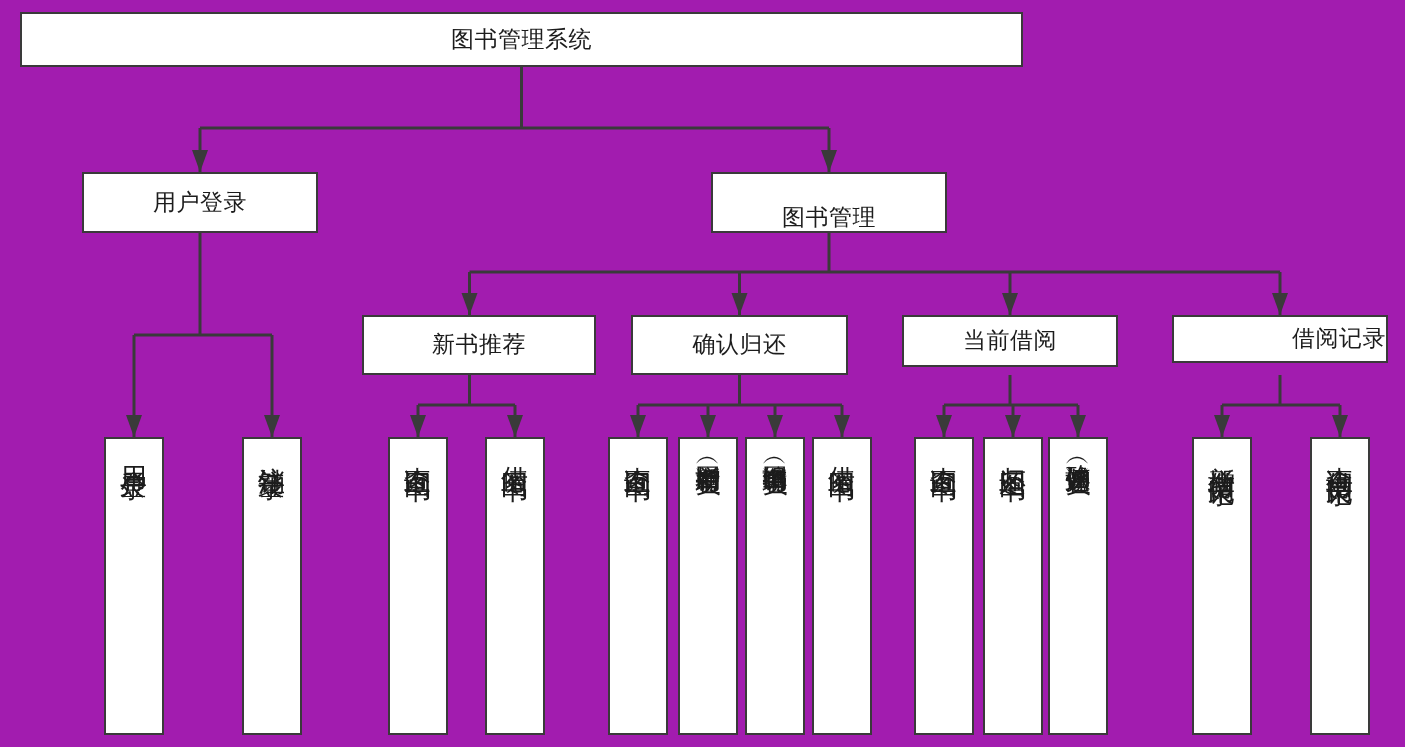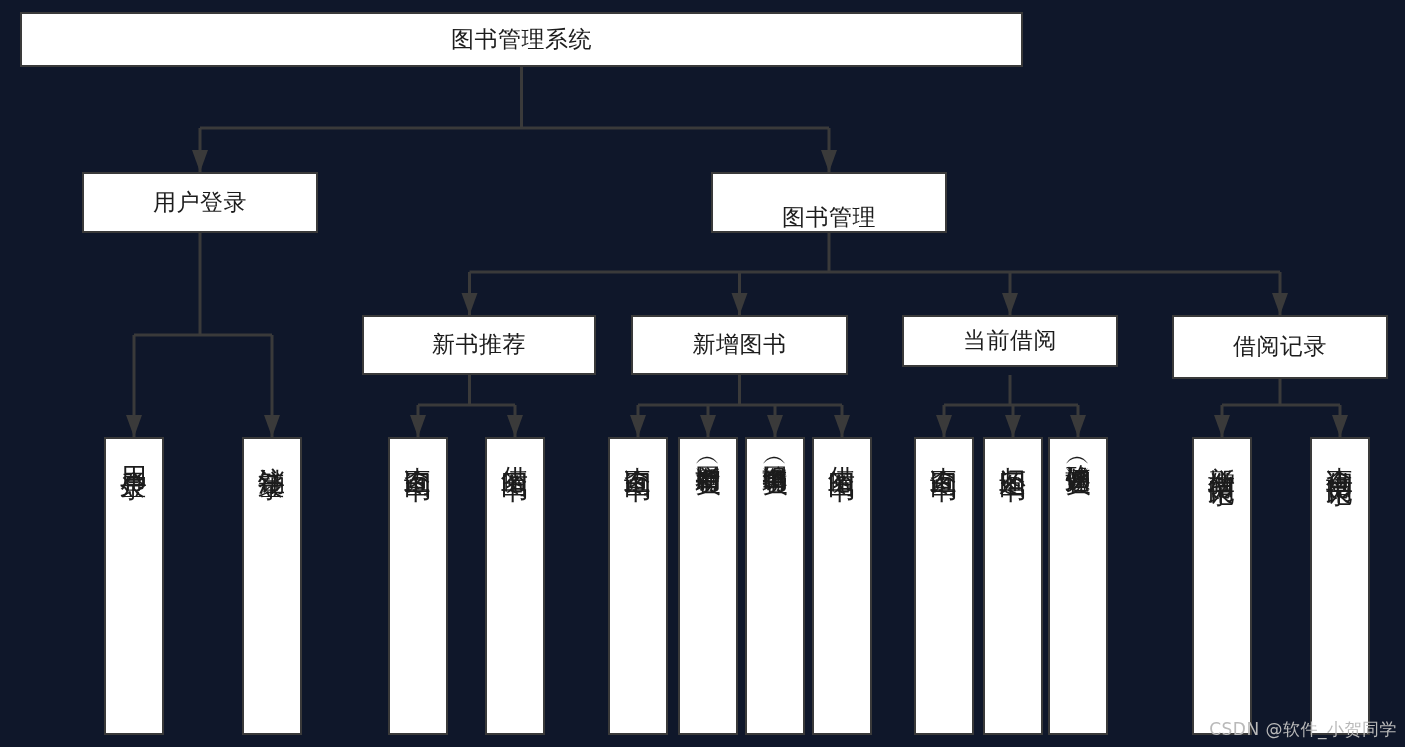--- a/index.html
+++ b/index.html
@@ -7,21 +7,21 @@
     padding: 0;
     background: #ffffff;
   }
   body {
     font-family: "DejaVu Sans", "Liberation Sans", sans-serif;
   }
   #canvas {
     position: relative;
     width: 1405px;
     height: 747px;
-    background: #0f172a;
+    background: #a21caf;
     overflow: hidden;
   }
   #connectors {
     position: absolute;
     left: 0;
     top: 0;
     width: 1405px;
     height: 747px;
     pointer-events: none;
   }
@@ -140,26 +140,26 @@
       <div class="node horiz" style="left: 82px; top: 172px; width: 236px; height: 61px;">
         <span class="label">用户登录</span>
       </div>
       <div class="node horiz" style="left: 711px; top: 172px; width: 236px; height: 61px; align-items: flex-end;">
         <span class="label">图书管理</span>
       </div>
       <div class="node horiz" style="left: 362px; top: 315px; width: 234px; height: 60px;">
         <span class="label">新书推荐</span>
       </div>
       <div class="node horiz" style="left: 631px; top: 315px; width: 217px; height: 60px;">
-        <span class="label">新增图书</span>
+        <span class="label">确认归还</span>
       </div>
       <div class="node horiz" style="left: 902px; top: 315px; width: 216px; height: 52px;">
         <span class="label">当前借阅</span>
       </div>
-      <div class="node horiz" style="left: 1172px; top: 315px; width: 216px; height: 64px;">
+      <div class="node horiz" style="left: 1172px; top: 315px; width: 216px; height: 48px; justify-content: flex-end;">
         <span class="label">借阅记录</span>
       </div>
       <div class="node vert" style="left: 104px; top: 437px; width: 60px; height: 298px;">
         <span class="label">用户登录</span>
       </div>
       <div class="node vert" style="left: 242px; top: 437px; width: 60px; height: 298px;">
         <span class="label">注销登录</span>
       </div>
       <div class="node vert" style="left: 388px; top: 437px; width: 60px; height: 298px;">
         <span class="label">查询图书</span>
@@ -189,15 +189,14 @@
         <span class="label">确认归还（管理员）</span>
       </div>
       <div class="node vert" style="left: 1192px; top: 437px; width: 60px; height: 298px;">
         <span class="label">新增借阅记录</span>
       </div>
       <div class="node vert" style="left: 1310px; top: 437px; width: 60px; height: 298px;">
         <span class="label">查询借阅记录</span>
       </div>
     </div>
 
-  <div id="watermark">CSDN @软件_小贺同学</div>
 
 </div>
 
 </body></html>

